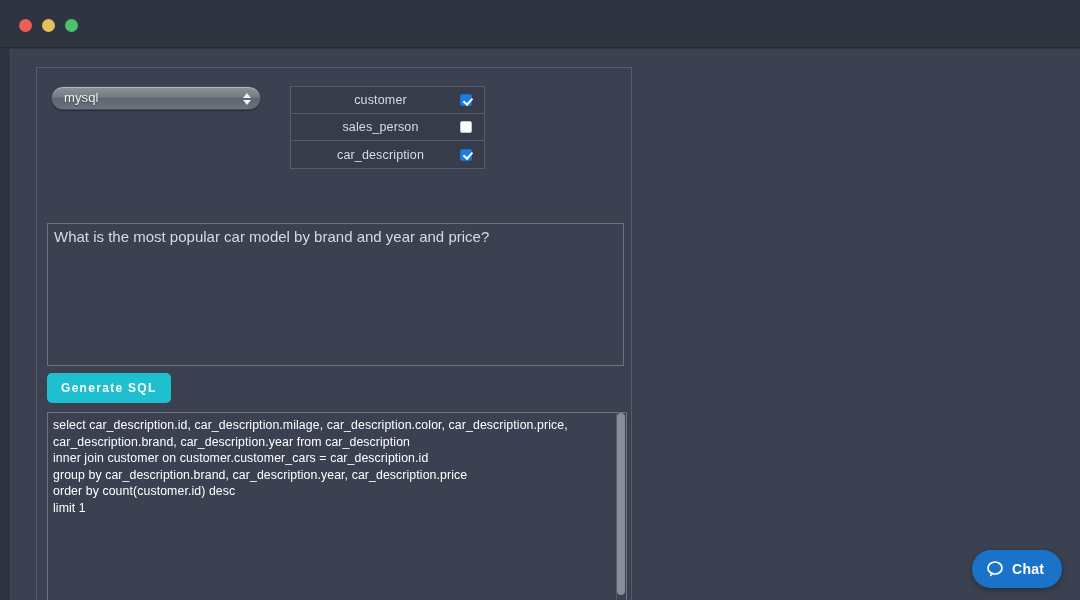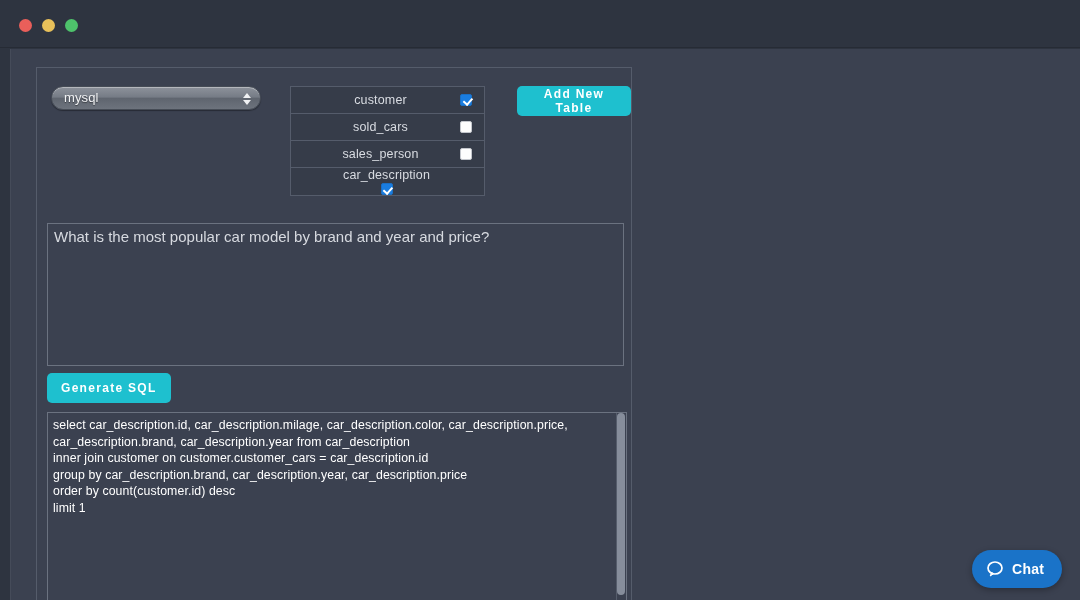--- a/index.html
+++ b/index.html
@@ -130,21 +130,21 @@
   }
   .table-item {
     height: 27px;
     border-bottom: 1px solid #555c6b;
     display: flex;
     align-items: center;
     padding: 0 12px 0 10px;
     position: relative;
     text-align: center;
   }
-  .table-item:last-child { border-bottom: none; flex-direction: column; }
+  .table-item:last-child { border-bottom: none; }
   .table-item-label {
     font-size: 12.5px;
     color: #d9dce2;
     letter-spacing: 0.15px;
     flex: 1;
   }
   .tbl-checkbox {
     width: 12px;
     height: 12px;
     border-radius: 2px;
@@ -321,38 +321,33 @@
       </div>
     </div>
 
     <div id="table-list">
 
       <div class="table-item">
         <span class="table-item-label">customer</span>
         <span class="tbl-checkbox checked"></span>
       </div>
 
-      <div class="table-item">
-        <span class="table-item-label">sold_cars</span>
-        <span class="tbl-checkbox"></span>
-      </div>
 
       <div class="table-item">
         <span class="table-item-label">sales_person</span>
         <span class="tbl-checkbox"></span>
       </div>
 
       <div class="table-item">
         <span class="table-item-label">car_description</span>
         <span class="tbl-checkbox checked"></span>
       </div>
 
     </div>
 
-    <button id="add-table-button">Add New Table</button>
 
     <textarea id="prompt-textarea" placeholder="" style="">What is the most popular car model by brand and year and price?</textarea>
 
     <button id="generate-sql-button">Generate SQL</button>
 
     <div id="sql-output-wrap">
       <div id="sql-output-text">select car_description.id, car_description.milage, car_description.color, car_description.price, car_description.brand, car_description.year from car_description
 inner join customer on customer.customer_cars = car_description.id
 group by car_description.brand, car_description.year, car_description.price
 order by count(customer.id) desc

